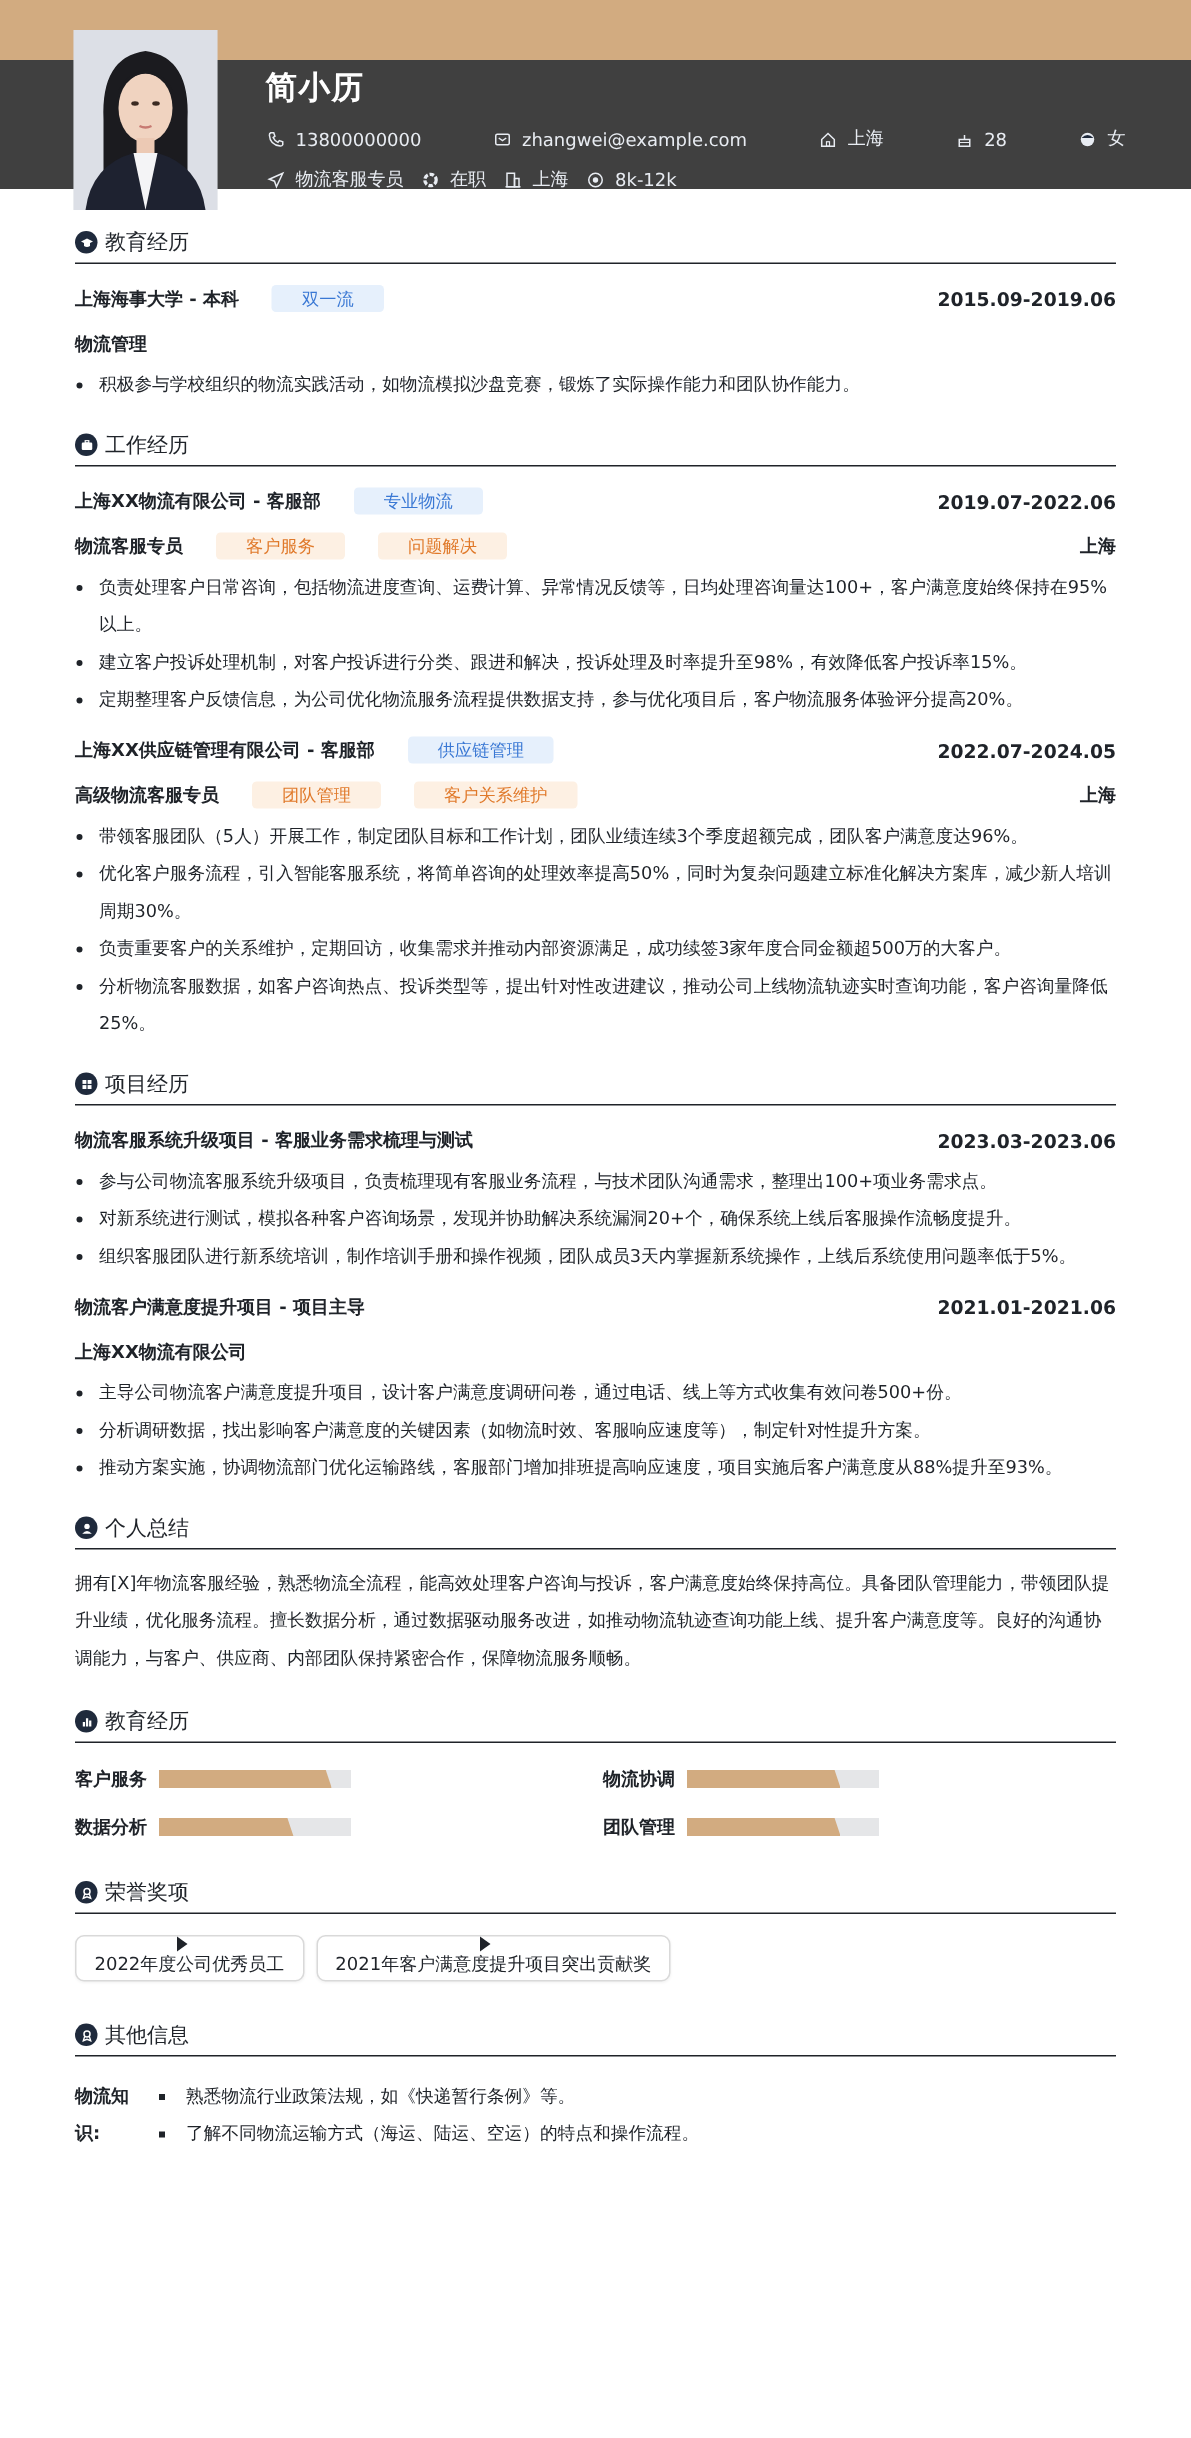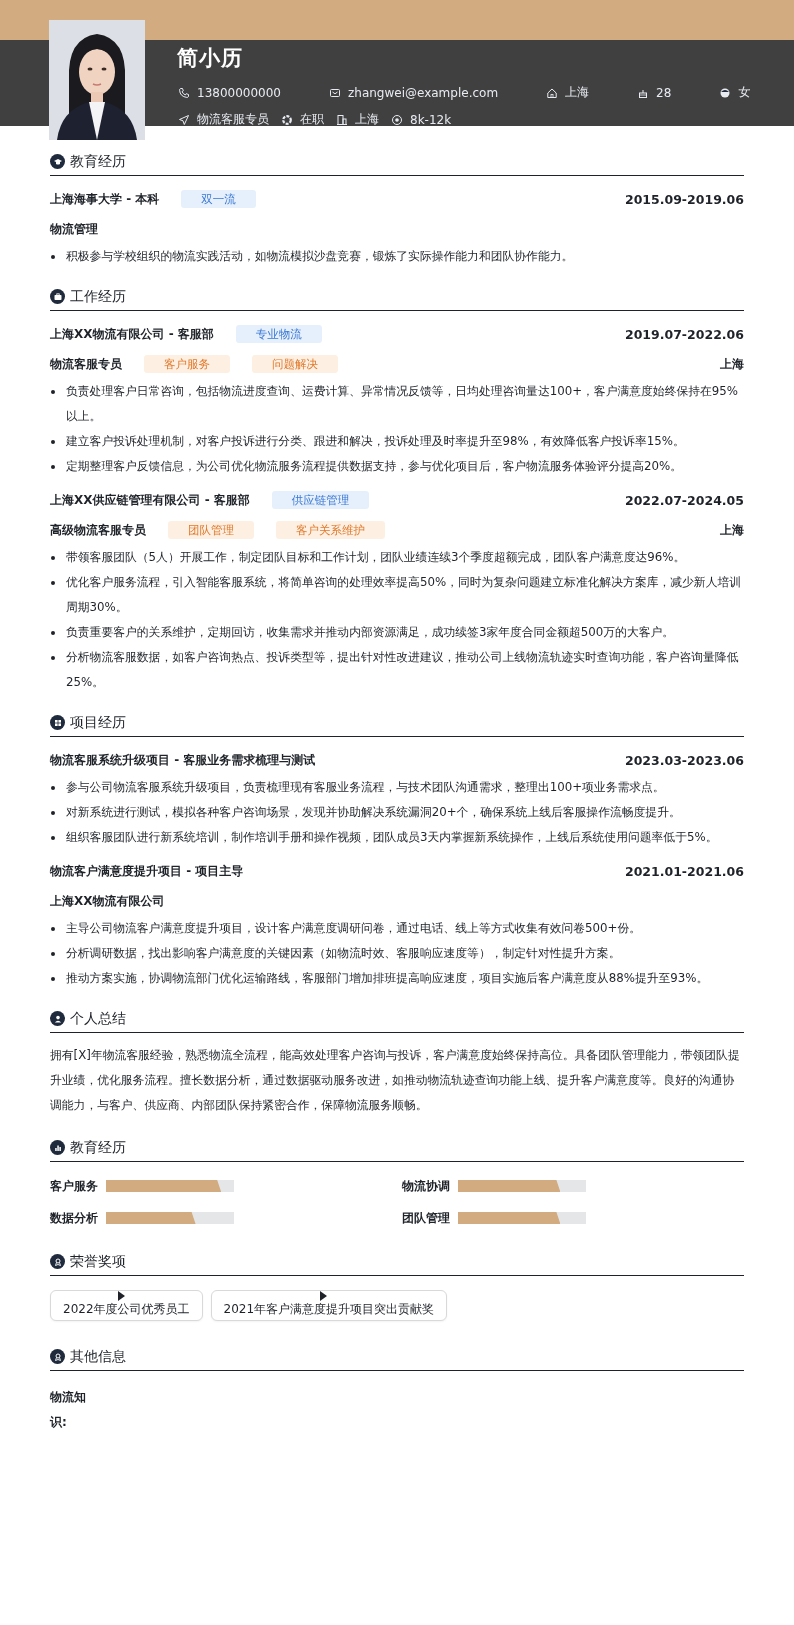--- a/index.html
+++ b/index.html
@@ -372,16 +372,20 @@
       <span class="sec-icon">
           <svg viewBox="0 0 10 10">
             <circle cx="5" cy="4" r="2" fill="none" stroke="#fff" stroke-width="1"></circle>
             <path d="M3.5 5.5 L2.5 8.5 L5 7.5 L7.5 8.5 L6.5 5.5" fill="none" stroke="#fff" stroke-width="0.9"></path>
           </svg>
         </span>
       <span class="sec-title">其他信息</span>
     </div>
     <div class="other-row">
       <span class="other-label">物流知识:</span>
+      <ul class="other-list">
+        <li>熟悉物流行业政策法规，如《快递暂行条例》等。</li>
+        <li>了解不同物流运输方式（海运、陆运、空运）的特点和操作流程。</li>
+      </ul>
     </div>
   </div>
 
 </div>
 
 </body></html>

